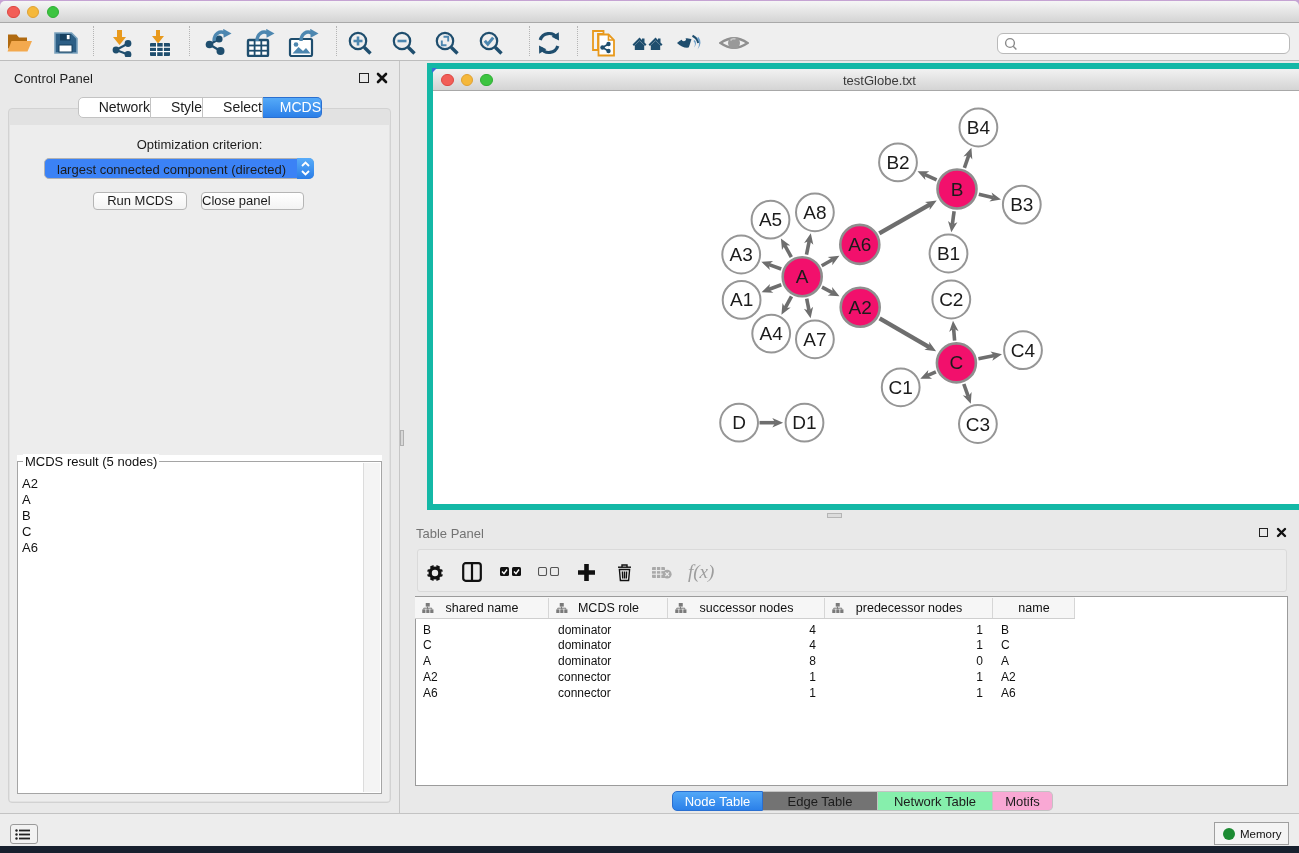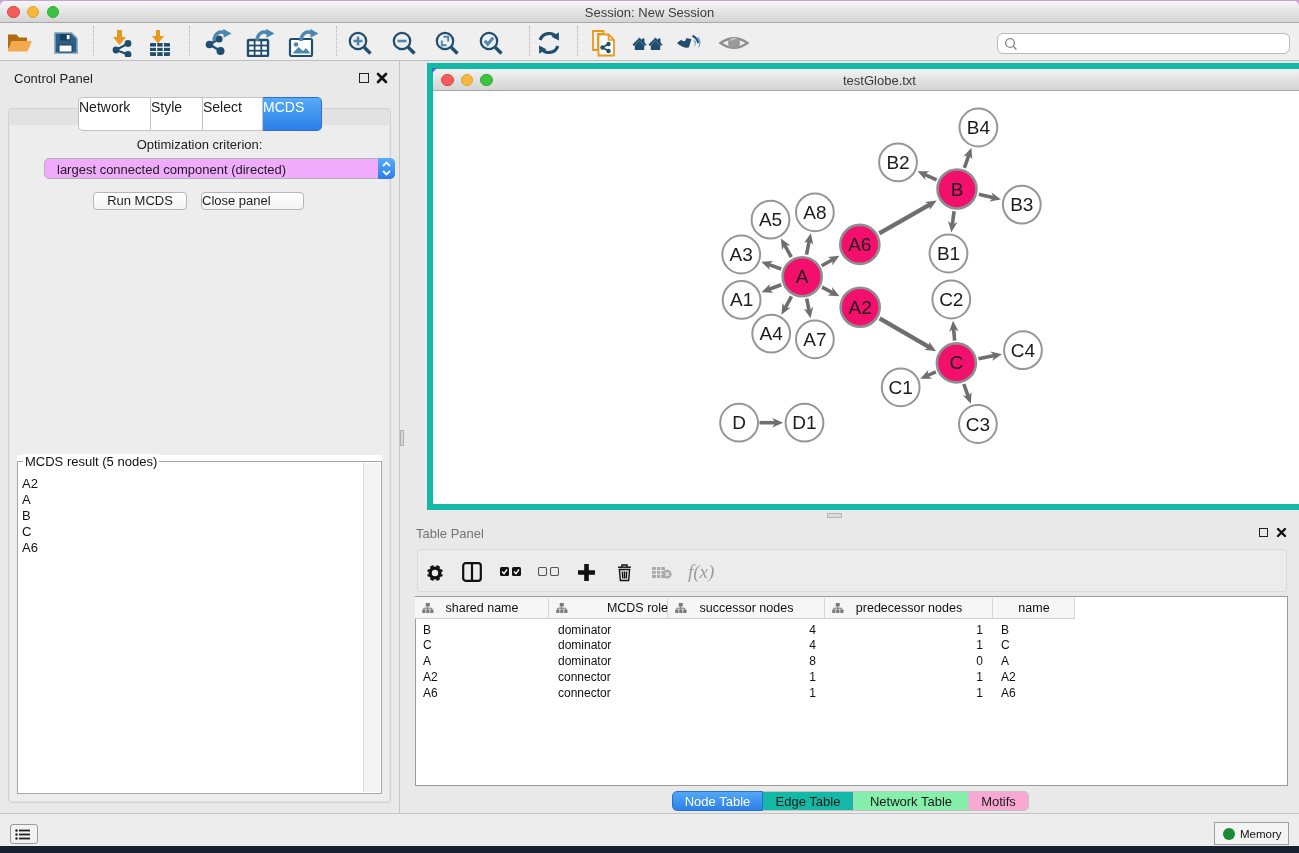--- a/index.html
+++ b/index.html
@@ -8,21 +8,20 @@
 .tl{border-radius:50%;width:12.5px;height:12.5px;position:absolute;top:7px}
 </style></head>
 <body>
 
 <div class="abs" style="left:0;top:0;width:1299px;height:8px;background:#c5a3d3"></div>
 
 <div class="abs" style="left:0;top:1px;width:1299px;height:22px;background:linear-gradient(#f6f6f6,#d4d4d4);border-bottom:1px solid #a9a9a9;border-radius:5px 5px 0 0">
  <div class="tl" style="left:7px;top:4.7px;background:#f25e57;border:1px solid #dd4742"></div>
  <div class="tl" style="left:26.5px;top:4.7px;background:#f5b83b;border:1px solid #dfa133"></div>
  <div class="tl" style="left:46.5px;top:4.7px;background:#3cc440;border:1px solid #2fae34"></div>
- <div class="abs" style="left:0;width:1299px;text-align:center;top:4px;font-size:13px;color:#3c3c3c">Session: New Session</div>
 </div>
 
 <div class="abs" id="toolbar" style="left:0;top:23px;width:1299px;height:38px;background:#efefef;border-bottom:1px solid #bdbdbd">
     <svg style="position:absolute;left:6px;top:8px" width="28" height="24" viewBox="0 0 28 24">
       <path d="M2 3.5 h8.5 l2.5 3 h8 v11 H2 Z" fill="#b06a10"></path>
       <path d="M1.5 20.5 L5.5 10 H26 L21.5 20.5 Z" fill="#f3a94e"></path>
     </svg>
     <svg style="position:absolute;left:53px;top:8px" width="26" height="24" viewBox="0 0 26 24">
       <path d="M2 2 h16.5 l5.5 5.5 V22 H2 Z" fill="#2d5f86" stroke="#7ba2bd" stroke-width="1.6"></path>
       <rect x="7" y="3" width="10.5" height="6.5" fill="#16405f"></rect>
@@ -187,29 +186,29 @@
 <div class="abs" style="left:0;top:61px;width:400px;height:752px;background:#e9e9e9;border-right:1px solid #c6c6c6"></div>
 <div class="abs" style="left:14px;top:71px;font-size:13px;color:#1e1e1e">Control Panel</div>
 <div class="abs" style="left:359px;top:73px;width:10px;height:10px;border:1.6px solid #222"></div>
 <svg class="abs" style="left:376px;top:72px" width="12" height="12" viewBox="0 0 12 12">
     <path d="M2 2 L10 10 M10 2 L2 10" stroke="#111" stroke-width="2.6" stroke-linecap="round"></path>
   </svg>
 
 <div class="abs" style="left:8px;top:108px;width:383px;height:695px;background:#e2e2e2;border:1px solid #d2d2d2;border-radius:4px"></div>
 <div class="abs" style="left:10px;top:125px;width:379px;height:676px;background:#ededed"></div>
 
-<div class="abs" style="left:78px;top:97px;height:34px;display:flex;font-size:14px;color:#1c1c1c;text-align:left">
+<div class="abs" style="left:78px;top:97px;height:21px;display:flex;font-size:14px;color:#1c1c1c;text-align:right">
  <div style="width:73px;background:#fff;border:1px solid #c3c3c3;border-radius:5px 0 0 5px;line-height:19px">Network</div>
  <div style="width:52px;background:#fff;border:1px solid #c3c3c3;border-left:none;line-height:19px">Style</div>
  <div style="width:60px;background:#fff;border:1px solid #c3c3c3;border-left:none;line-height:19px">Select</div>
  <div style="width:59px;background:linear-gradient(#55aaf8,#2b7fe8);border:1px solid #2a6fd0;border-left:none;border-radius:0 5px 5px 0;line-height:19px;color:#fff">MCDS</div>
 </div>
 <div class="abs" style="left:0;top:137px;width:399px;text-align:center;font-size:13px;color:#1c1c1c">Optimization criterion:</div>
 
-<div class="abs" style="left:44px;top:158px;width:351px;height:21px;background:#f0abfc;border:1px solid #b2b2b2;border-radius:5px">
+<div class="abs" style="left:44px;top:158px;width:270px;height:21px;background:#3b82f6;border:1px solid #b2b2b2;border-radius:5px">
  <div class="abs" style="left:12px;top:3px;font-size:13px;color:#1c1c1c">largest connected component (directed)</div>
  <div class="abs" style="right:-1px;top:-1px;width:17px;height:21px;background:linear-gradient(#58acf9,#2a7de7);border-radius:0 5px 5px 0">
   <svg width="17" height="21" viewBox="0 0 17 21">
         <path d="M5 8 L8.5 4.5 L12 8" fill="none" stroke="#fff" stroke-width="1.8"></path>
         <path d="M5 13 L8.5 16.5 L12 13" fill="none" stroke="#fff" stroke-width="1.8"></path>
       </svg>
  </div>
 </div>
 <div class="abs" style="left:93px;top:191.5px;width:94px;height:18px;background:linear-gradient(#fff,#f3f3f3);border:1px solid #b5b5b5;border-radius:4px;font-size:13px;text-align:center;line-height:16px;color:#1c1c1c">Run MCDS</div>
 <div class="abs" style="left:201px;top:191.5px;width:103px;height:18px;background:linear-gradient(#fff,#f3f3f3);border:1px solid #b5b5b5;border-radius:4px;font-size:13px;line-height:16px;color:#1c1c1c">Close panel</div>
@@ -425,21 +424,21 @@
     <svg style="position:absolute;left:422px;top:603px" width="12" height="10" viewBox="0 0 11.5 10">
       <g fill="#7a7a7a">
         <rect x="3.5" y="0" width="4" height="3.6"></rect>
         <rect x="0" y="6.4" width="3.2" height="3.6"></rect>
         <rect x="4" y="6.4" width="3.2" height="3.6"></rect>
         <rect x="8" y="6.4" width="3.2" height="3.6"></rect>
         <path d="M5.2 3.6 v1.6 M1.5 6.4 v-1.2 h8 v1.2 M5.5 5 v1.4" stroke="#7a7a7a" stroke-width="1" fill="none"></path>
       </g>
     </svg>
     <div style="position:absolute;left:667px;top:598px;width:0;height:20px;border-left:1px solid #d6d6d6"></div>
-    <div style="position:absolute;left:549px;top:601px;width:119px;text-align:right;font-size:12.5px;color:#111">MCDS role</div>
+    <div style="position:absolute;left:549px;top:601px;width:119px;text-align:center;font-size:12.5px;color:#111">MCDS role</div>
     <svg style="position:absolute;left:556px;top:603px" width="12" height="10" viewBox="0 0 11.5 10">
       <g fill="#7a7a7a">
         <rect x="3.5" y="0" width="4" height="3.6"></rect>
         <rect x="0" y="6.4" width="3.2" height="3.6"></rect>
         <rect x="4" y="6.4" width="3.2" height="3.6"></rect>
         <rect x="8" y="6.4" width="3.2" height="3.6"></rect>
         <path d="M5.2 3.6 v1.6 M1.5 6.4 v-1.2 h8 v1.2 M5.5 5 v1.4" stroke="#7a7a7a" stroke-width="1" fill="none"></path>
       </g>
     </svg>
     <div style="position:absolute;left:824px;top:598px;width:0;height:20px;border-left:1px solid #d6d6d6"></div>
@@ -492,16 +491,16 @@
     <div style="position:absolute;left:883px;top:686.0999999999999px;width:100px;text-align:right;font-size:12px;color:#111">1</div>
     <div style="position:absolute;left:1001px;top:686.0999999999999px;font-size:12px;color:#111">A6</div>
   </div>
 
 <div class="abs" style="left:415px;top:596px;width:873px;height:190px;background:#fff;border:1px solid #9b9b9b"></div>
 <div class="abs" id="tableheader" style="left:416px;top:597px;height:22px"></div>
 <div class="abs" id="tablerows" style="left:416px;top:621px;font-size:12px;color:#111"></div>
 
 <div class="abs" style="left:672px;top:791px;height:20px;display:flex;font-size:13px;color:#1c1c1c;text-align:center">
  <div style="width:91px;background:linear-gradient(#52a8f7,#2b80e9);border:1px solid #2a6fd0;border-radius:5px 0 0 5px;line-height:19px;color:#fff">Node Table</div>
- <div style="width:91px;background:#14b8a6;border:1px solid #c3c3c3;border-left:none;line-height:19px">Edge Table</div>
+ <div style="width:115px;background:#737373;border:1px solid #c3c3c3;border-left:none;line-height:19px">Edge Table</div>
  <div style="width:115px;background:#86efac;border:1px solid #c3c3c3;border-left:none;line-height:19px">Network Table</div>
  <div style="width:60px;background:#f9a8d4;border:1px solid #c3c3c3;border-left:none;border-radius:0 5px 5px 0;line-height:19px">Motifs</div>
 </div>
 
 </body></html>

